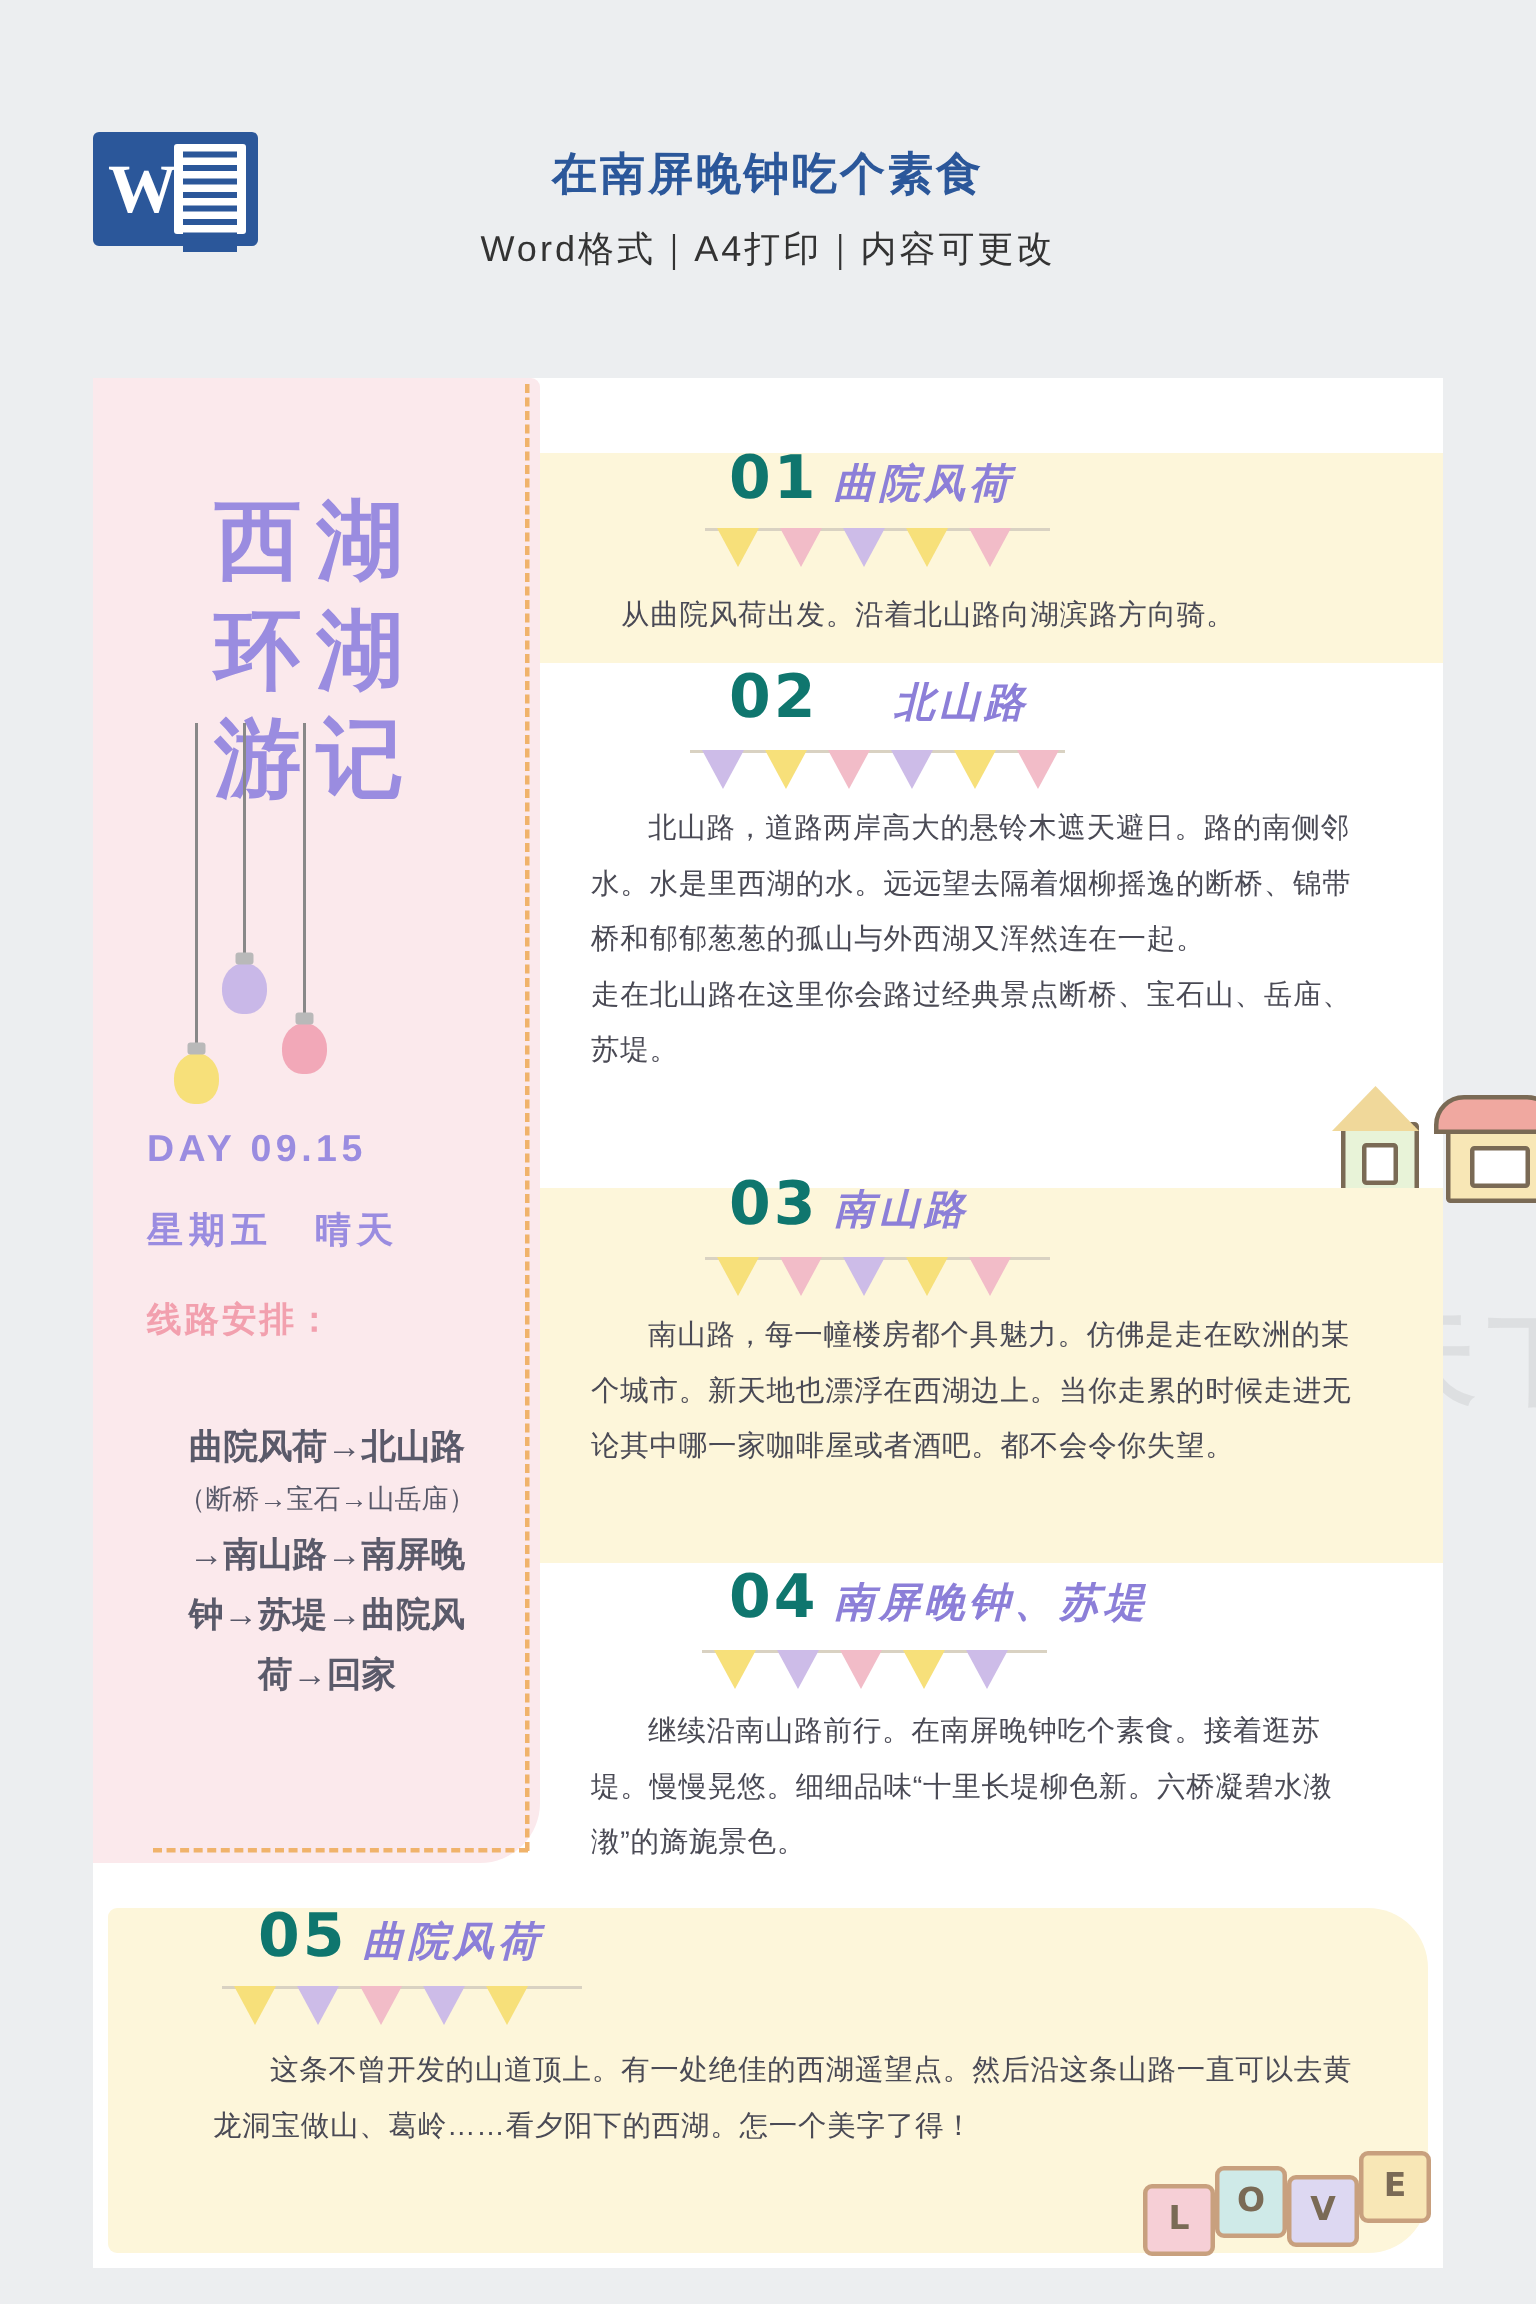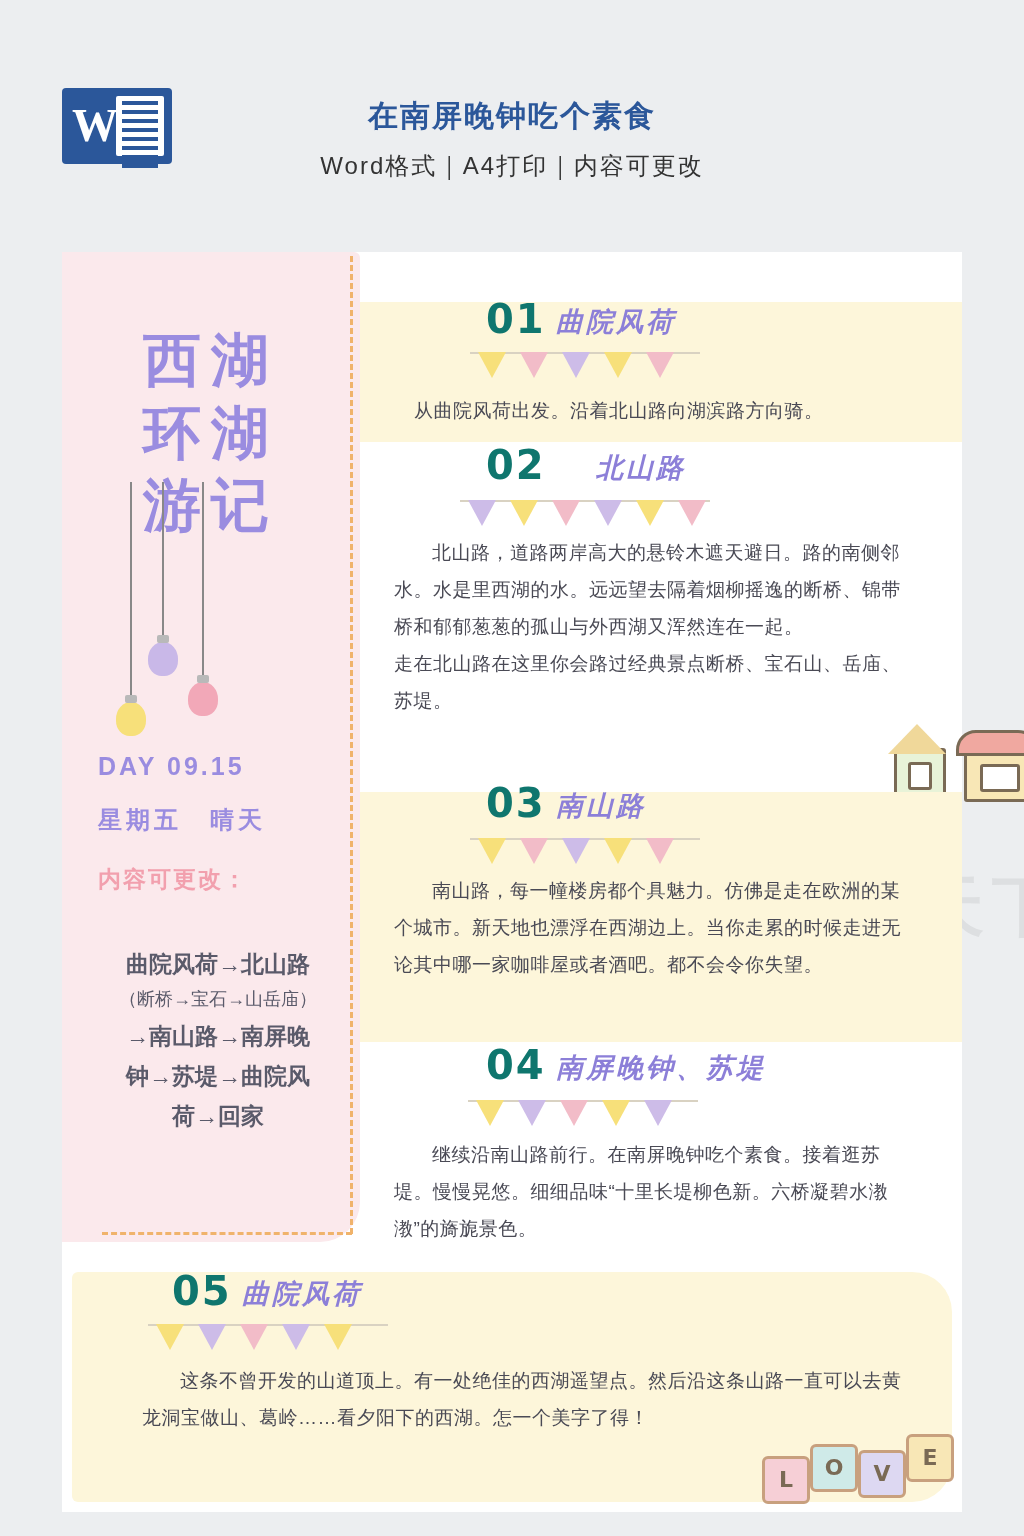--- a/index.html
+++ b/index.html
@@ -167,21 +167,21 @@
 
   <div class="bulb-wire" style="left:100px;top:230px;height:160px;"></div>
   <div class="bulb" style="left:86px;top:390px;background:#c9b8e8;"></div>
   <div class="bulb-wire" style="left:140px;top:230px;height:200px;"></div>
   <div class="bulb" style="left:126px;top:430px;background:#f2a8b8;"></div>
   <div class="bulb-wire" style="left:68px;top:230px;height:220px;"></div>
   <div class="bulb" style="left:54px;top:450px;background:#f7e07a;"></div>
 
   <div class="day">DAY 09.15</div>
   <div class="weekday">星期五　晴天</div>
-  <div class="route-label">内容可更改：</div>
+  <div class="route-label">线路安排：</div>
   <div class="route-lines">
     <div>曲院风荷→北山路</div>
     <div class="small">（断桥→宝石→山岳庙）</div>
     <div>→南山路→南屏晚</div>
     <div>钟→苏堤→曲院风</div>
     <div>荷→回家</div>
   </div>
 
   <div class="content">
 

